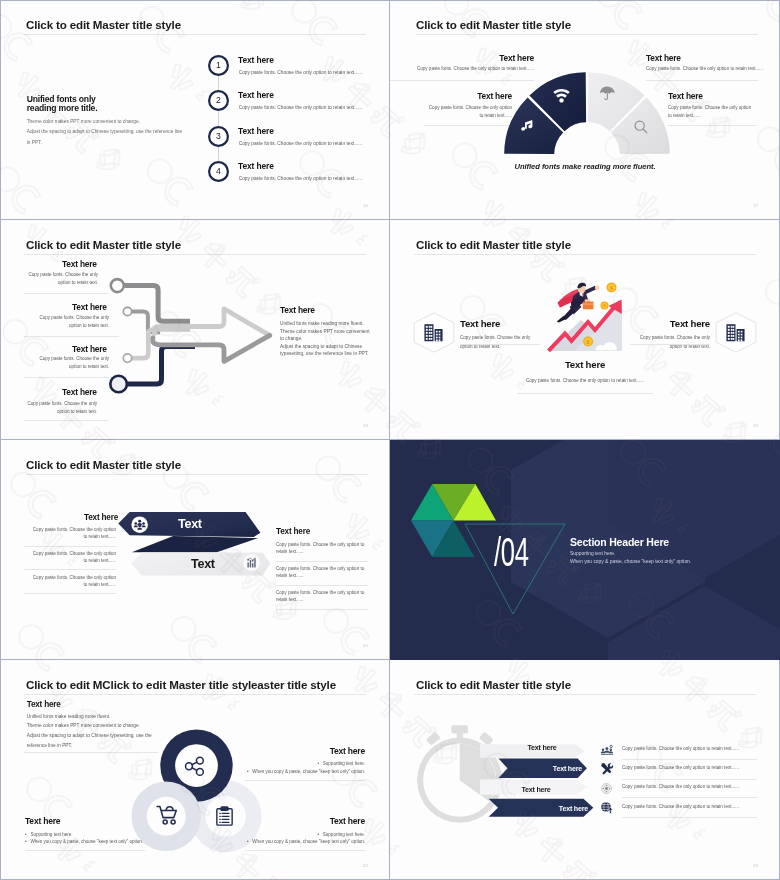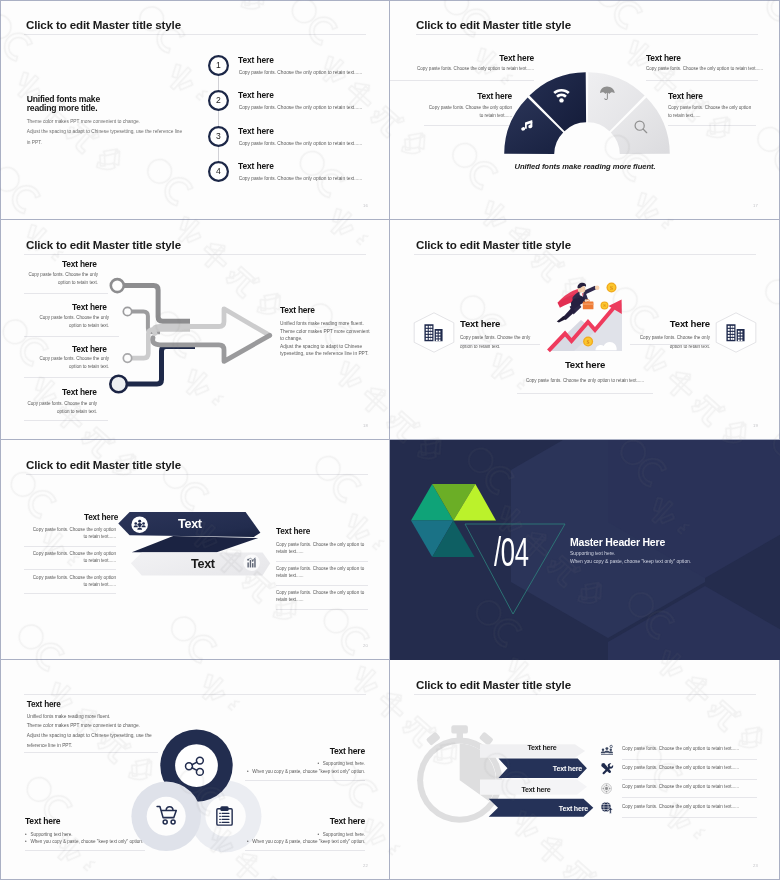--- a/index.html
+++ b/index.html
@@ -24,21 +24,21 @@
 </head>
 <body>
 
 <div class="grid">
 
 <div class="slide r0c0">
   <div class="ttl" style="left:26px;top:18px">Click to edit Master title style</div>
   <div class="rule" style="left:24px;width:342px;top:34px"></div>
 
   <div style="position:absolute;left:26.7px;top:95px;font-size:8.6px;font-weight:bold;color:#141414;line-height:9px;letter-spacing:-0.2px">
-    <div>Unified fonts make</div>
+    <div>Unified fonts only</div>
     <div>reading more title.</div>
   </div>
   <div style="position:absolute;left:26.7px;top:117px;font-size:4.8px;color:#6d6d6d;line-height:10.4px">
     <div>Theme color makes PPT more convenient to change.</div>
     <div>Adjust the spacing to adapt to Chinese typesetting, use the reference line</div>
     <div>in PPT.</div>
   </div>
 
   <svg style="position:absolute;left:207px;top:52px" width="24" height="130" viewBox="0 0 24 130">
     <line x1="11.5" y1="14" x2="11.5" y2="120" stroke="#bdbdc4" stroke-width="0.7"></line>
@@ -452,26 +452,27 @@
 
     <g>
       <polygon points="21,80.5 42.2,44 63.4,80.5" fill="#0fa378"></polygon>
       <polygon points="42.2,44 85.4,44 63.4,80.5" fill="#6bae26"></polygon>
       <polygon points="63.4,80.5 85.4,44 106,80.5" fill="#bbf22b"></polygon>
       <polygon points="21,80.5 63.4,80.5 42.2,117" fill="#1a7286"></polygon>
       <polygon points="63.4,80.5 84.6,117 42.2,117" fill="#0e5f63"></polygon>
     </g>
   </svg>
   <div style="position:absolute;left:104px;top:92px;font-size:40px;font-weight:300;color:#ffffff;letter-spacing:-0.5px;line-height:40px;font-family:'Liberation Sans',sans-serif;transform:scaleX(0.64);transform-origin:left top">/04</div>
-  <div style="position:absolute;left:180px;top:96px;font-size:10.5px;font-weight:bold;color:#ffffff;letter-spacing:-0.2px">Master Header Here</div>
+  <div style="position:absolute;left:180px;top:96px;font-size:10.5px;font-weight:bold;color:#ffffff;letter-spacing:-0.2px">Section Header Here</div>
   <div style="position:absolute;left:180px;top:111px;font-size:4.9px;color:#d3d7e4">Supporting text here.</div>
   <div style="position:absolute;left:180px;top:119px;font-size:4.9px;color:#d3d7e4">When you copy &amp; paste, choose "keep text only" option.</div>
 </div>
 
 <div class="slide c0nb">
+  <div class="ttl" style="left:26px;top:18px">Click to edit MClick to edit Master title styleaster title style</div>
   <div class="rule" style="left:24px;width:342px;top:34px"></div>
 
   <div>
     <div class="h" style="position:absolute;left:26.7px;top:40px;font-size:8.2px;letter-spacing:-0.2px;color:#141414">Text here</div>
     <div class="b" style="position:absolute;left:26.7px;top:51.5px;font-size:4.8px;line-height:9.7px">
       <div>Unified fonts make reading more fluent.</div>
       <div>Theme color makes PPT more convenient to change.</div>
       <div>Adjust the spacing to adapt to Chinese typesetting, use the</div>
       <div>reference line in PPT.</div>
     </div>

